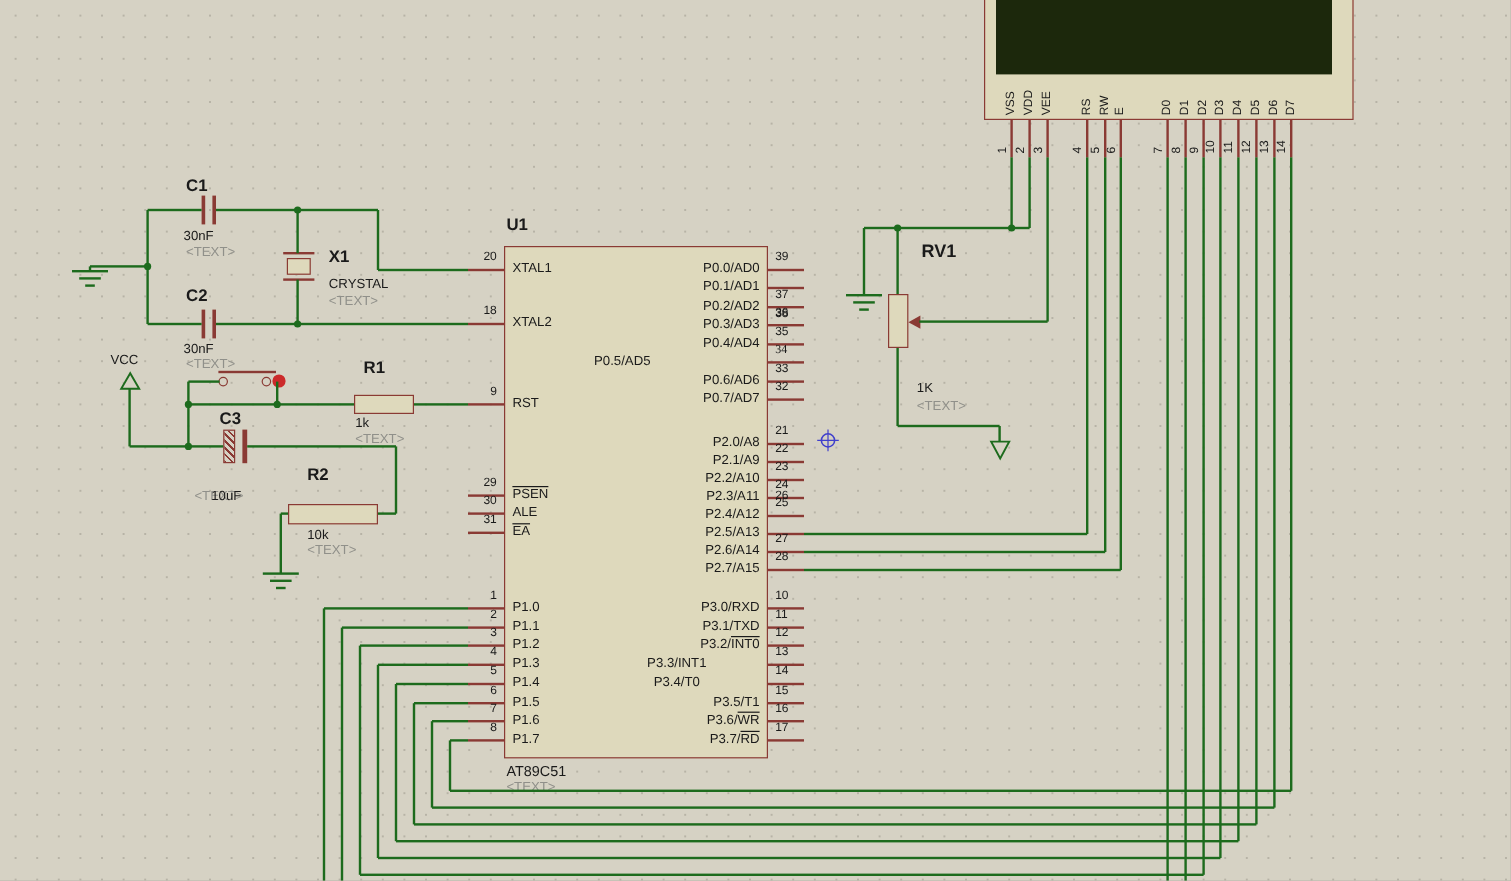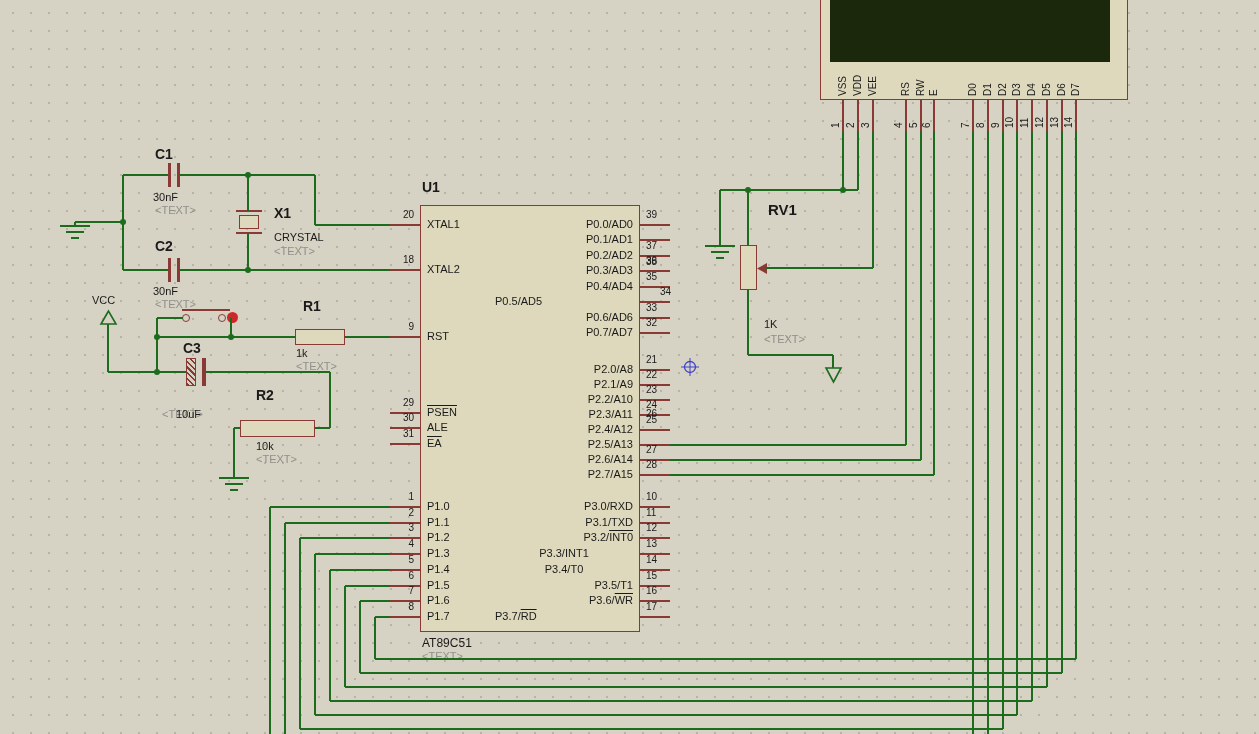--- a/index.html
+++ b/index.html
@@ -240,21 +240,21 @@
       <div class="seg" style="left: 640px; top: 255px; width: 30px; height: 2px; background: rgb(138, 58, 52);"></div>
       <div class="pnum" style="left: 646px; top: 240px;">37</div>
       <div class="pname" style="left: 495px; top: 249px; width: 138px; text-align: right;"><span>P0.2/AD2</span></div>
       <div class="seg" style="left: 640px; top: 270px; width: 30px; height: 2px; background: rgb(138, 58, 52);"></div>
       <div class="pnum" style="left: 646px; top: 255px;">36</div>
       <div class="pname" style="left: 495px; top: 264px; width: 138px; text-align: right;"><span>P0.3/AD3</span></div>
       <div class="seg" style="left: 640px; top: 286px; width: 30px; height: 2px; background: rgb(138, 58, 52);"></div>
       <div class="pnum" style="left: 646px; top: 271px;">35</div>
       <div class="pname" style="left: 495px; top: 280px; width: 138px; text-align: right;"><span>P0.4/AD4</span></div>
       <div class="seg" style="left: 640px; top: 301px; width: 30px; height: 2px; background: rgb(138, 58, 52);"></div>
-      <div class="pnum" style="left: 660px; top: 286px;">34</div>
+      <div class="pnum" style="left: 646px; top: 286px; font-family: Liberation Serif, serif;">34</div>
       <div class="pname" style="left: 495px; top: 295px; width: 138px; text-align: left;"><span>P0.5/AD5</span></div>
       <div class="seg" style="left: 640px; top: 317px; width: 30px; height: 2px; background: rgb(138, 58, 52);"></div>
       <div class="pnum" style="left: 646px; top: 302px;">33</div>
       <div class="pname" style="left: 495px; top: 311px; width: 138px; text-align: right;"><span>P0.6/AD6</span></div>
       <div class="seg" style="left: 640px; top: 332px; width: 30px; height: 2px; background: rgb(138, 58, 52);"></div>
       <div class="pnum" style="left: 646px; top: 317px;">32</div>
       <div class="pname" style="left: 495px; top: 326px; width: 138px; text-align: right;"><span>P0.7/AD7</span></div>
       <div class="seg" style="left: 640px; top: 369px; width: 30px; height: 2px; background: rgb(138, 58, 52);"></div>
       <div class="pnum" style="left: 646px; top: 354px;">21</div>
       <div class="pname" style="left: 495px; top: 363px; width: 138px; text-align: right;"><span>P2.0/A8</span></div>
@@ -295,21 +295,21 @@
       <div class="pnum" style="left: 646px; top: 554px;">14</div>
       <div class="pname" style="left: 495px; top: 563px; width: 138px; text-align: center;"><span>P3.4/T0</span></div>
       <div class="seg" style="left: 640px; top: 585px; width: 30px; height: 2px; background: rgb(138, 58, 52);"></div>
       <div class="pnum" style="left: 646px; top: 570px;">15</div>
       <div class="pname" style="left: 495px; top: 579px; width: 138px; text-align: right;"><span>P3.5/T1</span></div>
       <div class="seg" style="left: 640px; top: 600px; width: 30px; height: 2px; background: rgb(138, 58, 52);"></div>
       <div class="pnum" style="left: 646px; top: 585px;">16</div>
       <div class="pname" style="left: 495px; top: 594px; width: 138px; text-align: right;"><span>P3.6/</span><span class="ov">WR</span></div>
       <div class="seg" style="left: 640px; top: 616px; width: 30px; height: 2px; background: rgb(138, 58, 52);"></div>
       <div class="pnum" style="left: 646px; top: 601px;">17</div>
-      <div class="pname" style="left: 495px; top: 610px; width: 138px; "><span>P3.7/</span><span class="ov">RD</span></div>
+      <div class="pname" style="left: 495px; top: 610px; width: 138px; text-align: right;"><span>P3.7/</span><span class="ov">RD</span></div>
       <div class="seg" style="left: 842px; top: 100px; width: 2px; height: 31px; background: rgb(138, 58, 52);"></div>
       <div class="vtext" style="left: 837px; top: 96px;">VSS</div>
       <div class="vtext" style="left: 830px; top: 128px;">1</div>
       <div class="seg" style="left: 857px; top: 100px; width: 2px; height: 31px; background: rgb(138, 58, 52);"></div>
       <div class="vtext" style="left: 852px; top: 96px;">VDD</div>
       <div class="vtext" style="left: 845px; top: 128px;">2</div>
       <div class="seg" style="left: 872px; top: 100px; width: 2px; height: 31px; background: rgb(138, 58, 52);"></div>
       <div class="vtext" style="left: 867px; top: 96px;">VEE</div>
       <div class="vtext" style="left: 860px; top: 128px;">3</div>
       <div class="seg" style="left: 905px; top: 100px; width: 2px; height: 31px; background: rgb(138, 58, 52);"></div>

